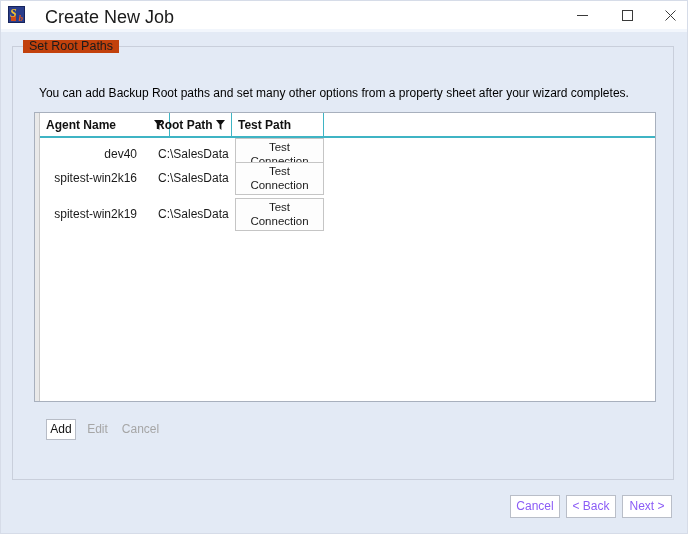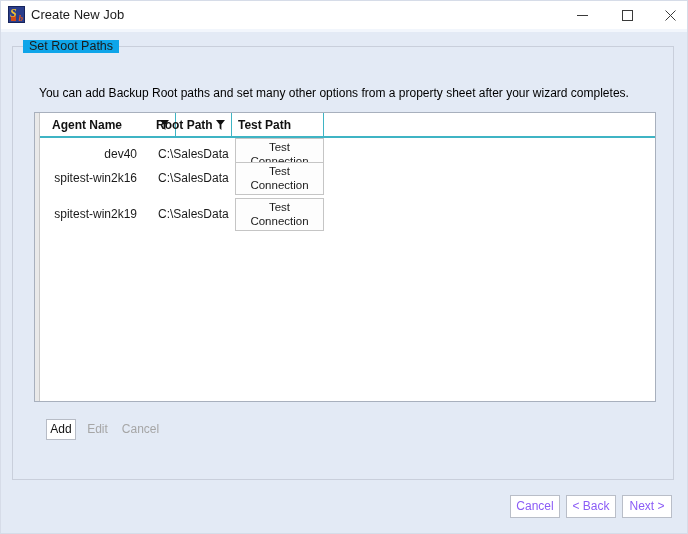--- a/index.html
+++ b/index.html
@@ -65,22 +65,22 @@
     line-height: 10px;
   }
   #app-icon .chip {
     position: absolute;
     left: 2px; bottom: 1px;
     width: 5px; height: 5px;
     background: #cf4b18;
   }
   #title-text {
     position: absolute;
-    left: 30px; top: 6px;
-    font-size: 13px;
+    left: 44px; top: 6px;
+    font-size: 18px;
     color: #1b1b1b;
   }
 
   .winbtn {
     position: absolute;
     top: 0;
     width: 45px;
     height: 28px;
     display: flex;
     align-items: center;
@@ -106,21 +106,21 @@
     width: 662px;
     height: 434px;
     border: 1px solid #c9cfdb;
     box-sizing: border-box;
     background: transparent;
   }
   #group-label {
     position: absolute;
     left: 22px; top: 39px;
     padding: 0 6px;
-    background: #0ea5e9;
+    background: #c2410c;
     font-size: 12.5px;
     color: #1b1b1b;
     line-height: 13px;
   }
 
   
   #instruction {
     position: absolute;
     left: 38px; top: 85px;
     font-size: 12px;
@@ -168,21 +168,21 @@
     box-sizing: border-box;
     border-right: 1px solid #3fb4c4;
     padding-left: 6px;
   }
   .hcell .hlabel { flex: 0 0 auto; }
   .hcell .filter-icon {
     margin-left: auto;
     margin-right: 6px;
     display: block;
   }
-  #hcell-agent { left: 6px;   width: 130px; }
+  #hcell-agent { left: 0px;   width: 130px; }
   #hcell-root  { left: 110px; width: 82px;  }
   #hcell-test  { left: 192px; width: 92px;  }
   #hcell-blank { left: 284px; width: 331px; border-right: none; }
 
   .grid-row {
     position: absolute;
     left: 5px;
     height: 24px;
     width: 615px;
   }

